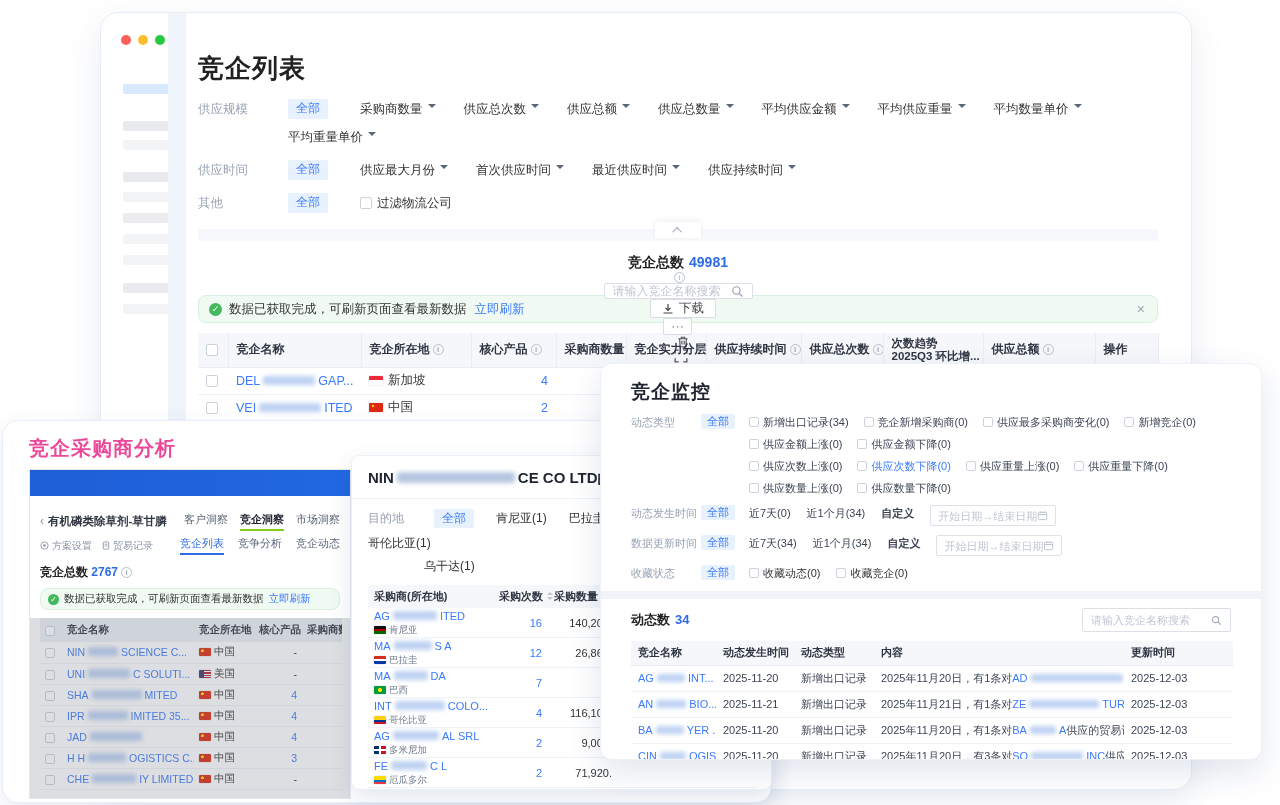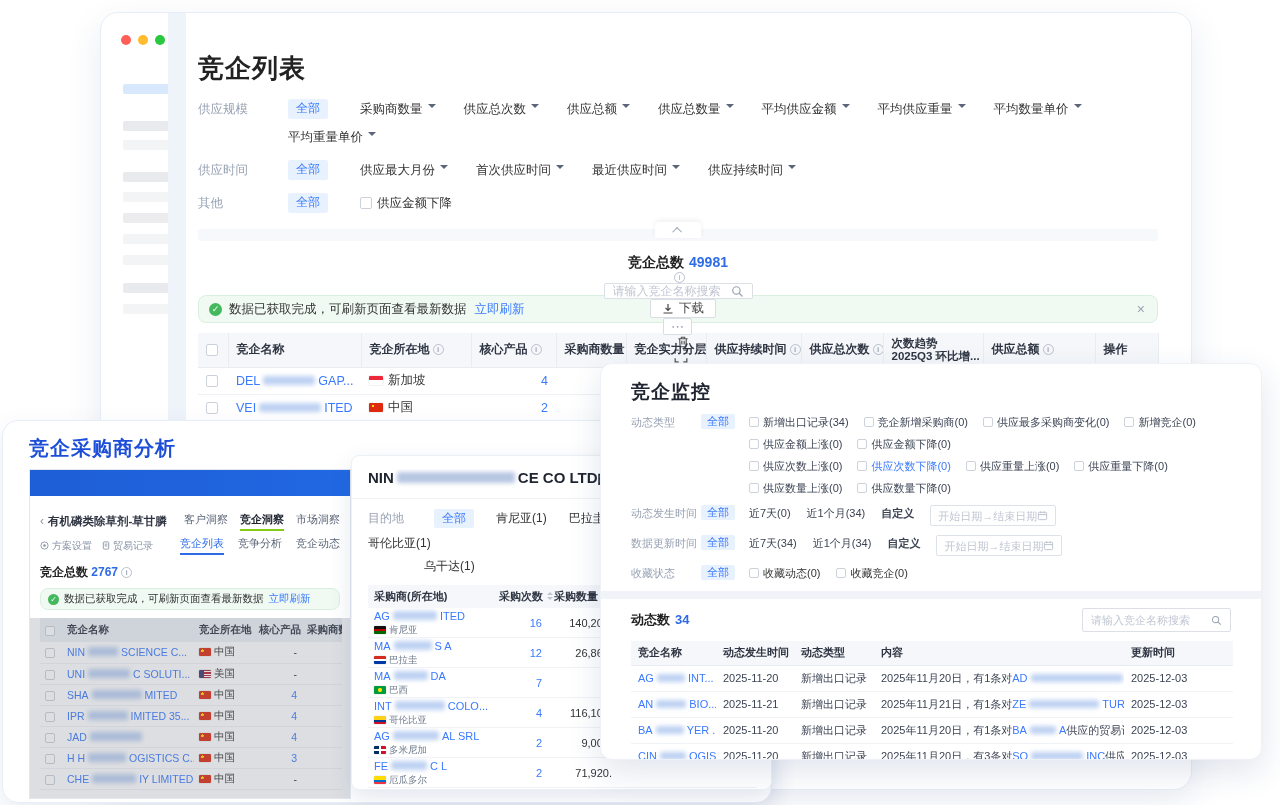--- a/index.html
+++ b/index.html
@@ -74,21 +74,21 @@
 .mtab th{background:#f5f7fa;font-size:12px;color:#2f3542;font-weight:bold;text-align:left;height:34px;padding:0 8px;border-right:1px solid #e9edf3;border-bottom:1px solid #e9edf3;white-space:nowrap;overflow:hidden;}
 .mtab th .h2{display:block;line-height:13px;font-size:11.5px;}
 .mtab td{height:27px;font-size:12.5px;padding:0 8px;border-bottom:1px solid #eef1f5;white-space:nowrap;overflow:hidden;}
 .mtab .ops{border-left:1px solid #e9edf3;}
 .oplnk{color:#3a7afe;font-size:12px;cursor:pointer;}
 .opdiv{color:#e2e6ec;margin:0 6px;}
 .red{color:#f5302c;}
 
 
 #pa{left:2px;top:420px;width:770px;height:383px;background:#fff;border:1px solid #e8eef8;border-radius:16px;box-shadow:0 10px 26px rgba(40,70,130,.10);z-index:2;overflow:hidden;}
-.patitle{margin:14px 0 0 26px;font-size:20px;font-weight:bold;color:#1d4ed8;letter-spacing:1px;}
+.patitle{margin:14px 0 0 26px;font-size:20px;font-weight:bold;color:#ec4899;letter-spacing:1px;}
 .mini{position:absolute;left:26px;top:48px;width:322px;height:330px;border:1px solid #e3e7ee;background:#fff;overflow:hidden;}
 .mbar{height:26px;background:linear-gradient(90deg,#1e5ed6,#2168e2);}
 .mpad{padding:16px 10px 0;}
 .mrow{display:flex;align-items:center;}
 .mbc{font-size:11.5px;font-weight:bold;color:#2f3542;}
 .mbc .bk{color:#8a94a6;font-weight:normal;margin-right:4px;font-size:12px;}
 .mtabs{margin-left:auto;display:flex;gap:12px;font-size:11px;color:#5c6678;}
 .mtabs .on{color:#1f2430;font-weight:bold;border-bottom:2px solid #84cc16;padding-bottom:2px;}
 .msub{margin-top:5px;}
 .mics{font-size:10px;color:#8a94a6;display:flex;gap:10px;align-items:center;}
@@ -188,21 +188,21 @@
         <span class="fi"><span>供应最大月份</span><i class="car"></i></span>
         <span class="fi"><span>首次供应时间</span><i class="car"></i></span>
         <span class="fi"><span>最近供应时间</span><i class="car"></i></span>
         <span class="fi"><span>供应持续时间</span><i class="car"></i></span>
       </div>
     </div>
     <div class="frow">
       <span class="flab">其他</span>
       <div class="fitems">
         <span class="chip">全部</span>
-        <span class="fi"><span class="cbx"></span><span>供应金额下降</span></span>
+        <span class="fi"><span class="cbx"></span><span>过滤物流公司</span></span>
       </div>
     </div>
 
     <div class="clps">
       <div class="ctab">
           <span class="chev"></span>
         </div>
     </div>
 
     <div class="tbar">

